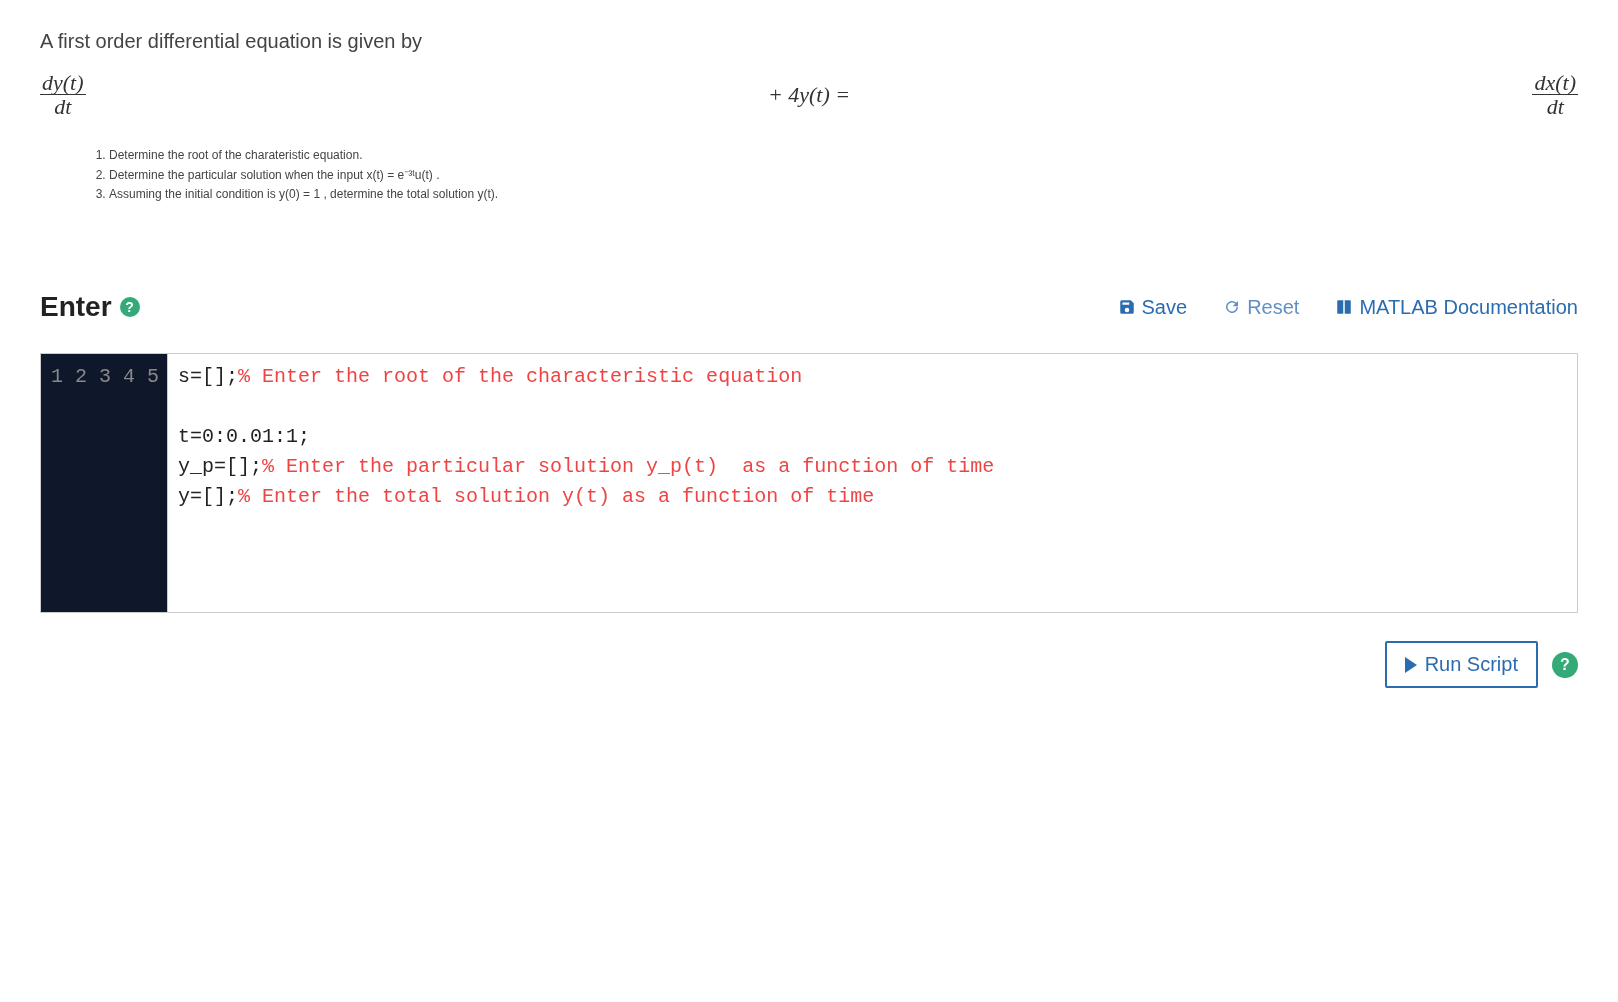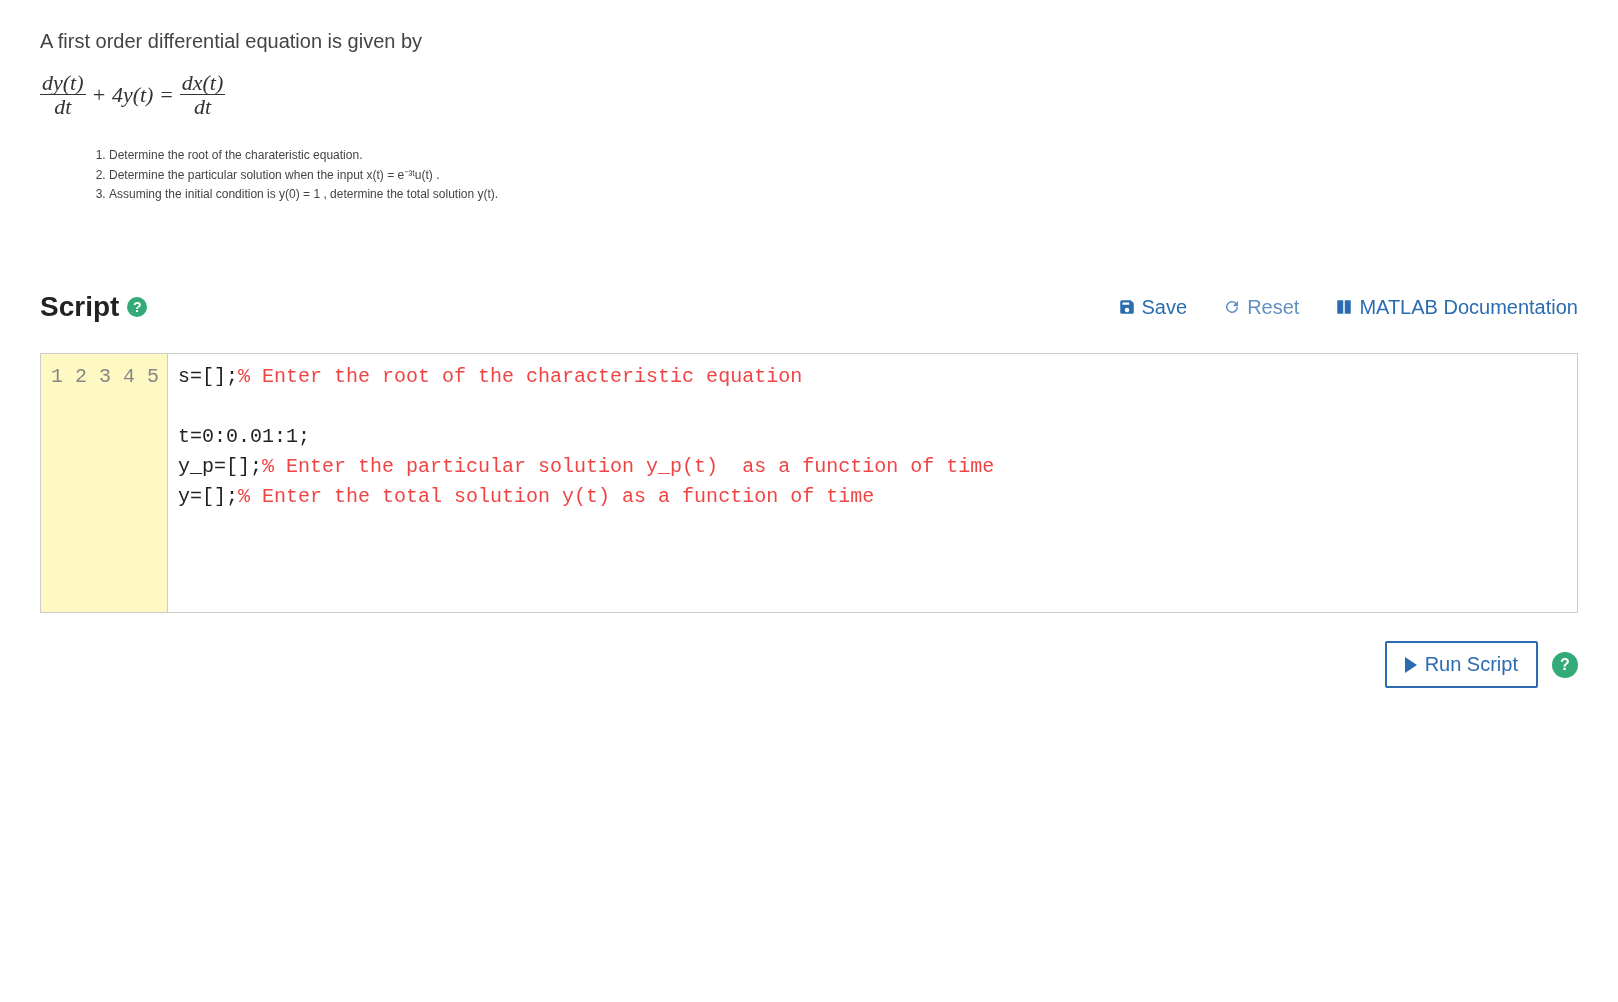--- a/index.html
+++ b/index.html
@@ -14,20 +14,21 @@
   .intro { color: #444; margin-bottom: 18px; }
   .equation {
     font-family: "Times New Roman", Times, serif;
     font-style: italic;
     font-size: 22px;
     color: #333;
     margin: 10px 0 30px 0;
     display: flex;
     align-items: center;
     gap: 6px;
+    justify-content: space-between;
   }
   .frac {
     display: inline-flex;
     flex-direction: column;
     align-items: center;
     vertical-align: middle;
     line-height: 1.05;
   }
   .frac .num { border-bottom: 1px solid #333; padding: 0 2px; }
   .frac .den { padding: 0 2px; }
@@ -62,21 +63,21 @@
   .icon { display: inline-block; width: 18px; height: 18px; }
   .code-editor {
     border: 1px solid #ccc;
     background: #fff;
     display: flex;
     font-family: "Menlo", "Consolas", "Courier New", monospace;
     font-size: 20px;
     min-height: 260px;
   }
   .gutter {
-    background: #fef9c3;
+    background: #0f172a;
     color: #888;
     text-align: right;
     padding: 8px 8px 8px 10px;
     border-right: 1px solid #ccc;
     user-select: none;
     flex: 0 0 auto;
     line-height: 1.5;
   }
   .code-lines {
     padding: 8px 10px;
@@ -136,21 +137,21 @@
 </div>
 
 <ol class="tasks">
   <li>Determine the root of the charateristic equation.</li>
   <li>Determine the particular solution when the input  x(t) = e⁻³ᵗu(t) .</li>
   <li>Assuming the initial condition is  y(0) = 1 , determine the total solution y(t).</li>
 </ol>
 
 <div class="script-header">
   <div class="script-title-wrap">
-    <span class="script-title">Script</span>
+    <span class="script-title">Enter</span>
     <span class="help-badge">?</span>
   </div>
   <div class="toolbar">
     <a class="tool-link">
       <span class="icon">
         <svg viewBox="0 0 24 24" width="18" height="18">
             <path fill="#2b6cb0" d="M17 3H5a2 2 0 0 0-2 2v14a2 2 0 0 0 2 2h14a2 2 0 0 0 2-2V7l-4-4zM12 19a3 3 0 1 1 0-6 3 3 0 0 1 0 6zm3-10H6V6h9v3z"></path>
           </svg>
       </span>
       <span>Save</span>

